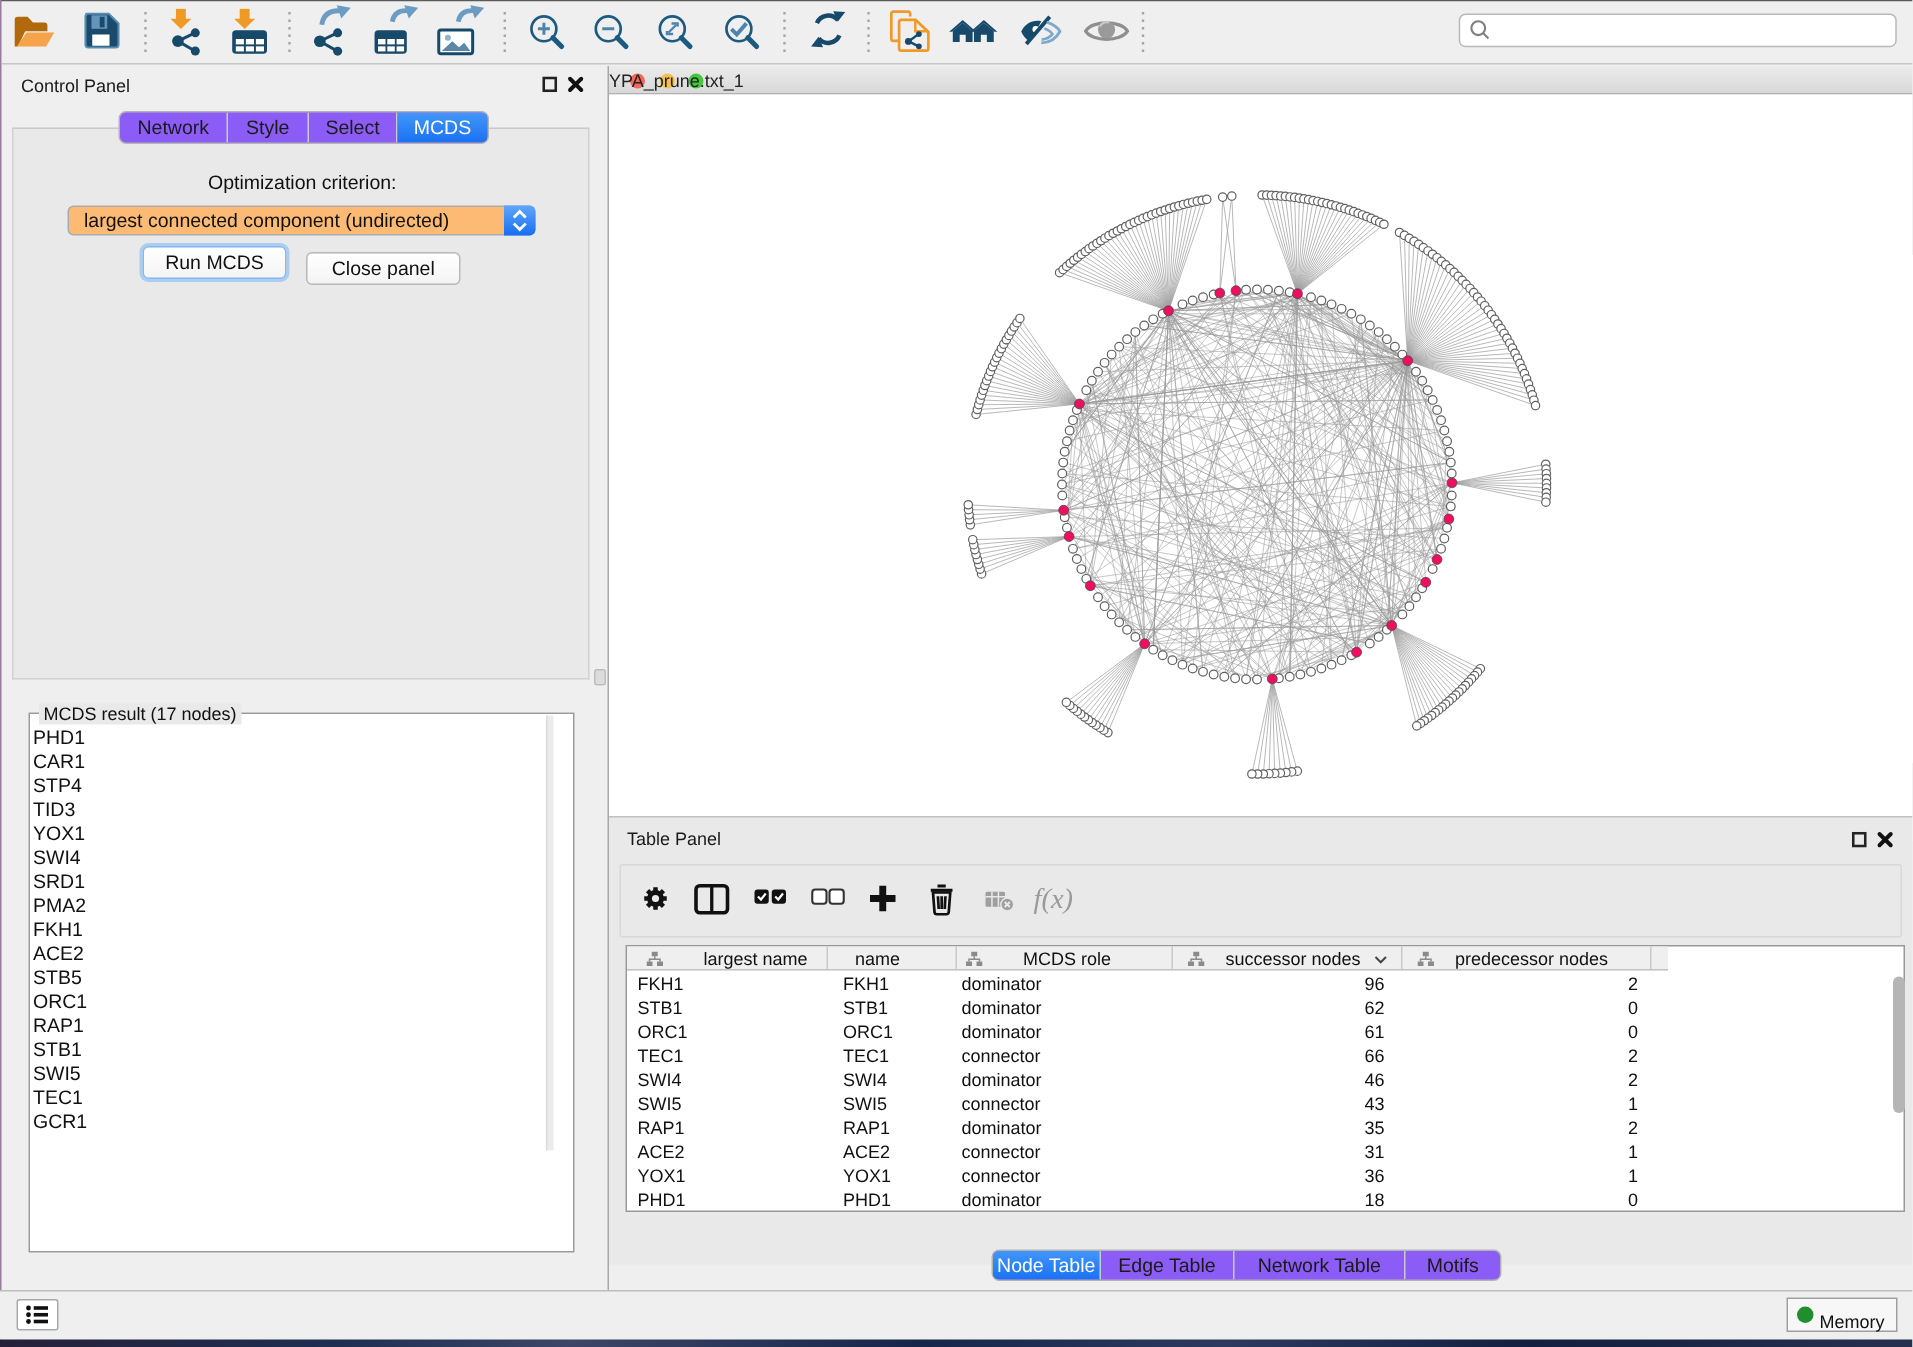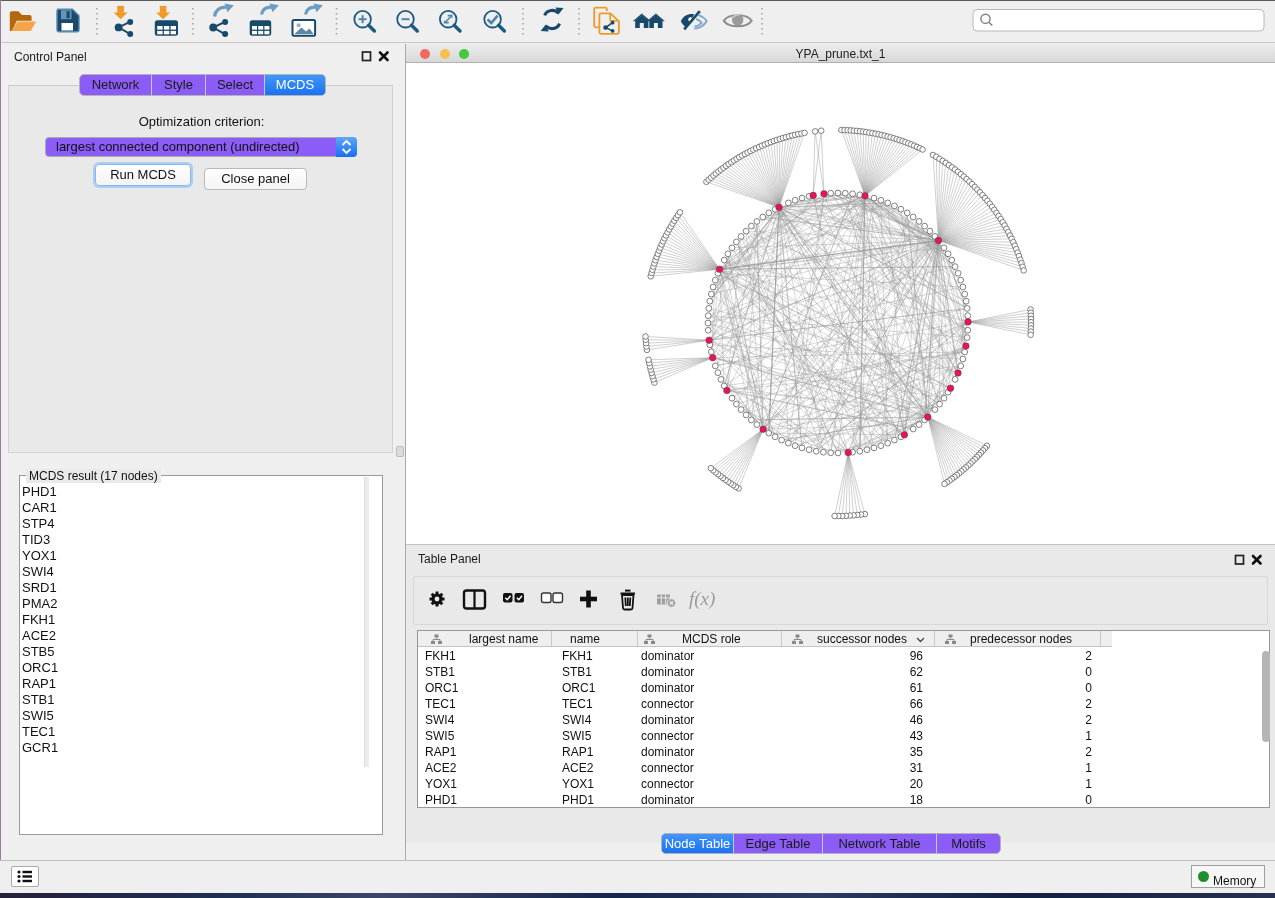--- a/index.html
+++ b/index.html
@@ -11,35 +11,35 @@
 
 #cp-title{left:14px;top:50px;font-size:12px;color:#1a1a1a}
 #cp-box{left:8px;top:85px;width:385px;height:368px;background:#e9e9e9;border:1px solid #d2d2d2;border-top:1px solid #c9c9c9}
 .seg{position:absolute;display:flex;background:#8b5cf6;border:1px solid #b4b4b4;border-radius:5px;overflow:hidden}
 .seg div{font-size:13px;color:#1a1a1a;text-align:center;line-height:20px;border-right:1px solid #c9c9c9}
 .seg div:last-child{border-right:none}
 .seg .sel{background:linear-gradient(#4296fa,#1a72f2);color:#fff}
 #tabs1{left:79px;top:74px;height:22px}
 #tabs1 div{line-height:20px}
 #opt-label{left:0px;top:114px;width:403px;text-align:center;font-size:13px;color:#111}
-#dd{left:45px;top:137px;width:312px;height:20px;background:#8b5cf6;border:1px solid #ababab;border-radius:4px;font-size:13px;line-height:18px;padding-left:10px;color:#111}
+#dd{left:45px;top:137px;width:312px;height:20px;background:#fdba74;border:1px solid #ababab;border-radius:4px;font-size:13px;line-height:18px;padding-left:10px;color:#111}
 #dd-btn{left:336px;top:137px;width:21px;height:20px;border-radius:0 4px 4px 0;background:linear-gradient(#5fa7fb,#176ef2)}
 .btn{position:absolute;background:linear-gradient(#ffffff,#f4f4f4);border:1px solid #b9b9b9;border-radius:4px;font-size:13px;color:#111;text-align:center}
 #run{left:95px;top:164px;width:96px;height:22px;line-height:20px;border-color:#88b8ef;box-shadow:0 0 0 2px #aacdf2}
 #close{left:204px;top:168px;width:103px;height:22px;line-height:20px}
 #grp{left:19px;top:475px;width:364px;height:360px;border:1px solid #9a9a9a;background:#fff}
 #grp-label{left:26px;top:469px;font-size:12px;color:#111;background:#e9e9e9;padding:0 3px}
 #mcds-list{left:22px;top:484px;font-size:13px;color:#111;line-height:16px}
 #list-sb{left:364px;top:477px;width:5px;height:290px;background:#ececec;border-left:1px solid #dcdcdc}
 
 #vsplit{left:405px;top:44px;width:1px;height:816px;background:#a9a9a9}
 #vgrab{left:396px;top:446px;width:8px;height:11px;background:#dcdcdc;border:1px solid #bdbdbd;border-radius:2px}
 
 #nettitle{left:406px;top:44px;width:869px;height:19px;background:linear-gradient(#ececec,#d8d8d8);border-bottom:1px solid #b1b1b1}
-#nettitle .t{position:absolute;left:0;width:100%;text-align:center;top:3px;font-size:12px;color:#222}
+#nettitle .t{position:absolute;left:0;width:100%;top:3px;font-size:12px;color:#222}
 .tl{position:absolute;top:5px;width:10px;height:10px;border-radius:50%}
 #net-canvas{left:406px;top:63px;width:869px;height:498px;background:#fff}
 
 #tp{left:406px;top:544px;width:869px;height:299px;background:#e9e9e9;border-top:1px solid #c0c0c0}
 #tp-title{left:12px;top:7px;font-size:12px;color:#1a1a1a;position:absolute}
 #tbl{position:absolute;left:11px;top:85px;width:853px;height:178px;background:#fff;border:1px solid #989898}
 #thead{position:absolute;left:0;top:0;width:694px;height:16px;background:#efefef;border-bottom:1px solid #c4c4c4}
 .hcell{position:absolute;top:0;height:16px;border-right:1px solid #c9c9c9}
 .htxt{position:absolute;top:1px;font-size:12px;color:#111;white-space:nowrap}
 .row{position:absolute;font-size:12px;color:#111;white-space:nowrap}
@@ -1254,21 +1254,21 @@
 <div class="row" style="left:445px;top:114px;width:60px;text-align:right">35</div>
 <div class="row" style="left:614px;top:114px;width:60px;text-align:right">2</div>
 <div class="row" style="left:7px;top:130px">ACE2</div>
 <div class="row" style="left:144px;top:130px">ACE2</div>
 <div class="row" style="left:223px;top:130px">connector</div>
 <div class="row" style="left:445px;top:130px;width:60px;text-align:right">31</div>
 <div class="row" style="left:614px;top:130px;width:60px;text-align:right">1</div>
 <div class="row" style="left:7px;top:146px">YOX1</div>
 <div class="row" style="left:144px;top:146px">YOX1</div>
 <div class="row" style="left:223px;top:146px">connector</div>
-<div class="row" style="left:445px;top:146px;width:60px;text-align:right">20</div>
+<div class="row" style="left:445px;top:146px;width:60px;text-align:right">36</div>
 <div class="row" style="left:614px;top:146px;width:60px;text-align:right">1</div>
 <div class="row" style="left:7px;top:162px">PHD1</div>
 <div class="row" style="left:144px;top:162px">PHD1</div>
 <div class="row" style="left:223px;top:162px">dominator</div>
 <div class="row" style="left:445px;top:162px;width:60px;text-align:right">18</div>
 <div class="row" style="left:614px;top:162px;width:60px;text-align:right">0</div>
 <div id="tp-sb"></div>
 </div>
 </div>
 <div class="abs seg" id="tabs2">

